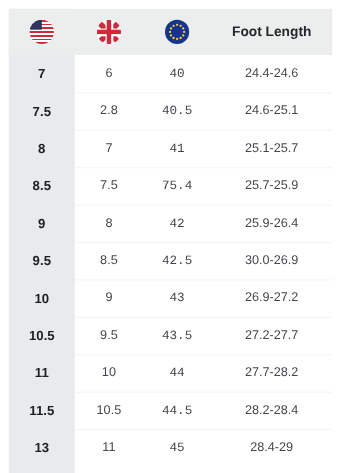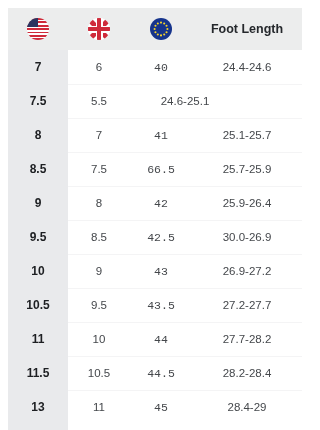--- a/index.html
+++ b/index.html
@@ -213,35 +213,36 @@
 
     <div class="row data">
       <div class="cell c-us">7</div>
       <div class="cell c-uk">6</div>
       <div class="cell c-eu">40</div>
       <div class="cell c-foot">24.4-24.6</div>
     </div>
 
     <div class="row data">
       <div class="cell c-us">7.5</div>
-      <div class="cell c-uk">5.5</div>
+      <div class="cell c-uk">2.8</div>
+      <div class="cell c-eu">40.5</div>
       <div class="cell c-foot">24.6-25.1</div>
     </div>
 
     <div class="row data">
       <div class="cell c-us">8</div>
       <div class="cell c-uk">7</div>
       <div class="cell c-eu">41</div>
       <div class="cell c-foot">25.1-25.7</div>
     </div>
 
     <div class="row data">
       <div class="cell c-us">8.5</div>
       <div class="cell c-uk">7.5</div>
-      <div class="cell c-eu">66.5</div>
+      <div class="cell c-eu">75.4</div>
       <div class="cell c-foot">25.7-25.9</div>
     </div>
 
     <div class="row data">
       <div class="cell c-us">9</div>
       <div class="cell c-uk">8</div>
       <div class="cell c-eu">42</div>
       <div class="cell c-foot">25.9-26.4</div>
     </div>
 

